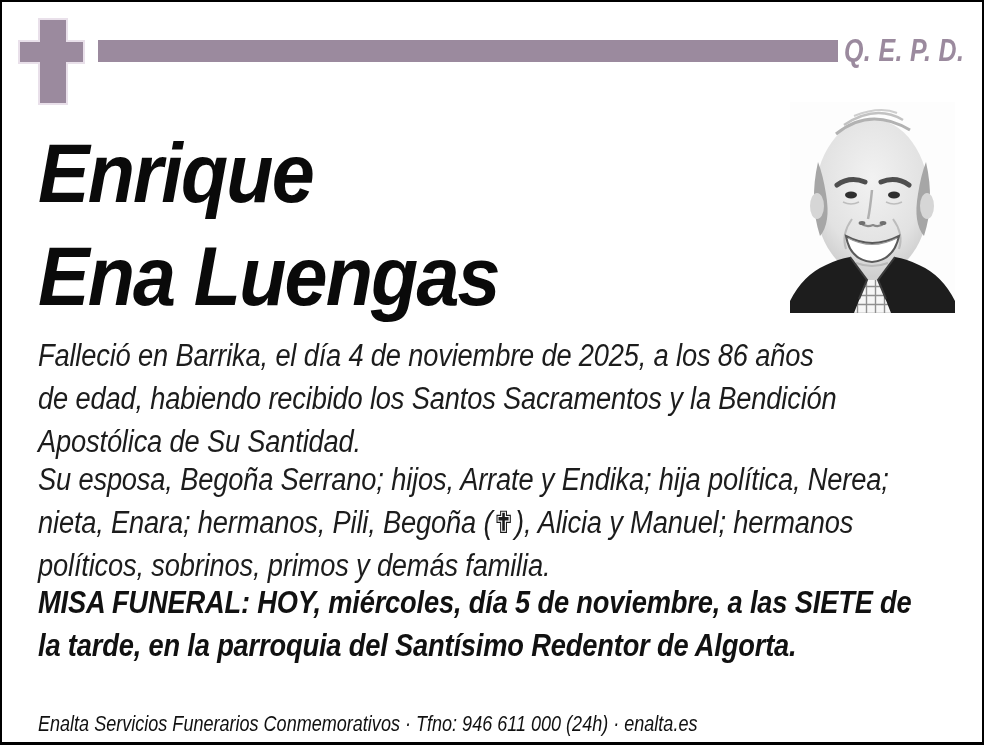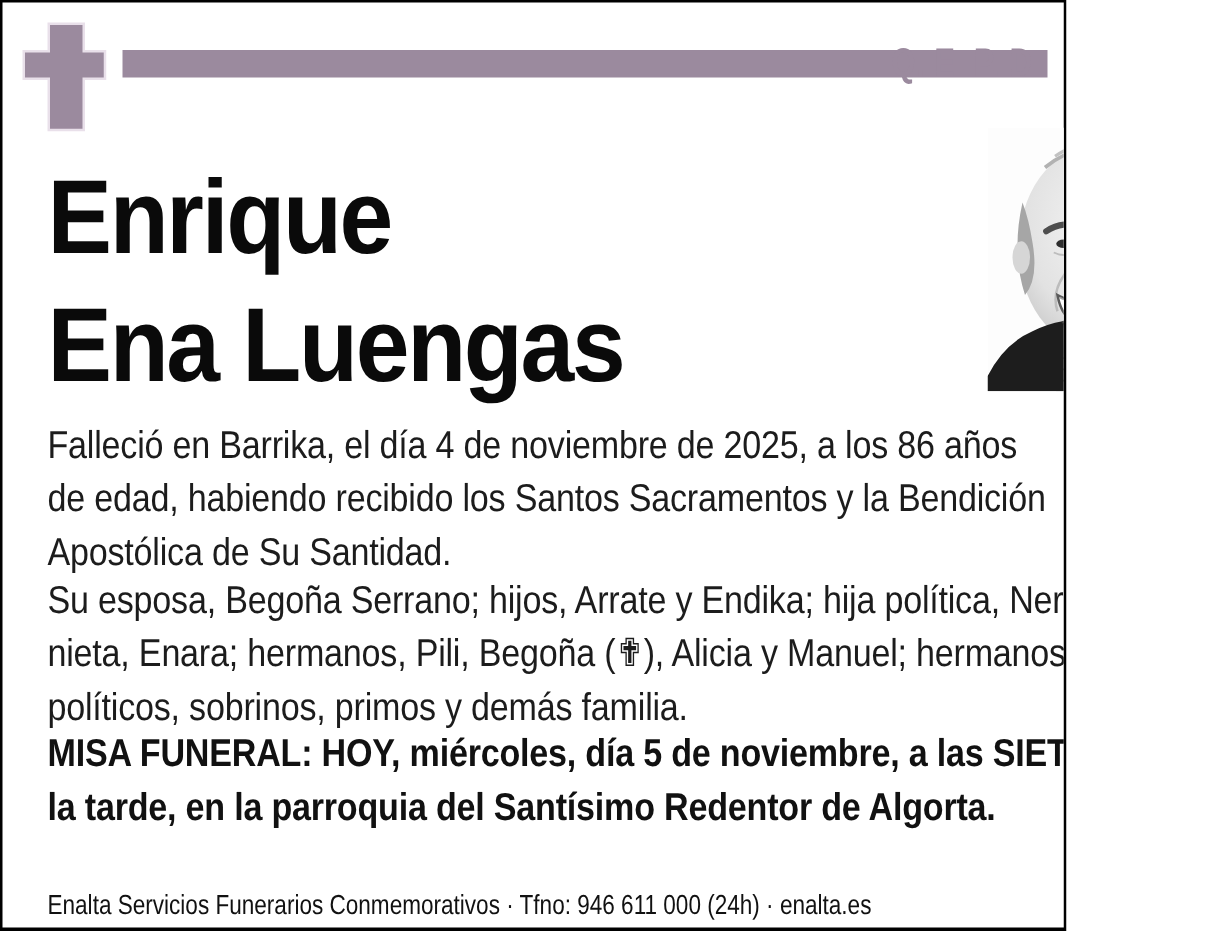--- a/index.html
+++ b/index.html
@@ -2,29 +2,30 @@
 <html><head>
 <meta charset="utf-8">
 <style>
   html, body {
     margin: 0;
     padding: 0;
     background: #ffffff;
   }
   .card {
     position: relative;
-    width: 853px;
+    width: 984px;
     height: 745px;
     box-sizing: border-box;
     background: #ffffff;
     border: 2px solid #000000;
     border-bottom-width: 3px;
     overflow: hidden;
     font-family: "Liberation Sans", "DejaVu Sans", sans-serif;
     color: #1c1c1c;
+    font-style: italic;
   }
 
   
   .cross-wrap {
     position: absolute;
     left: 15px;
     top: 15px;
     width: 69px;
     height: 89px;
   }

